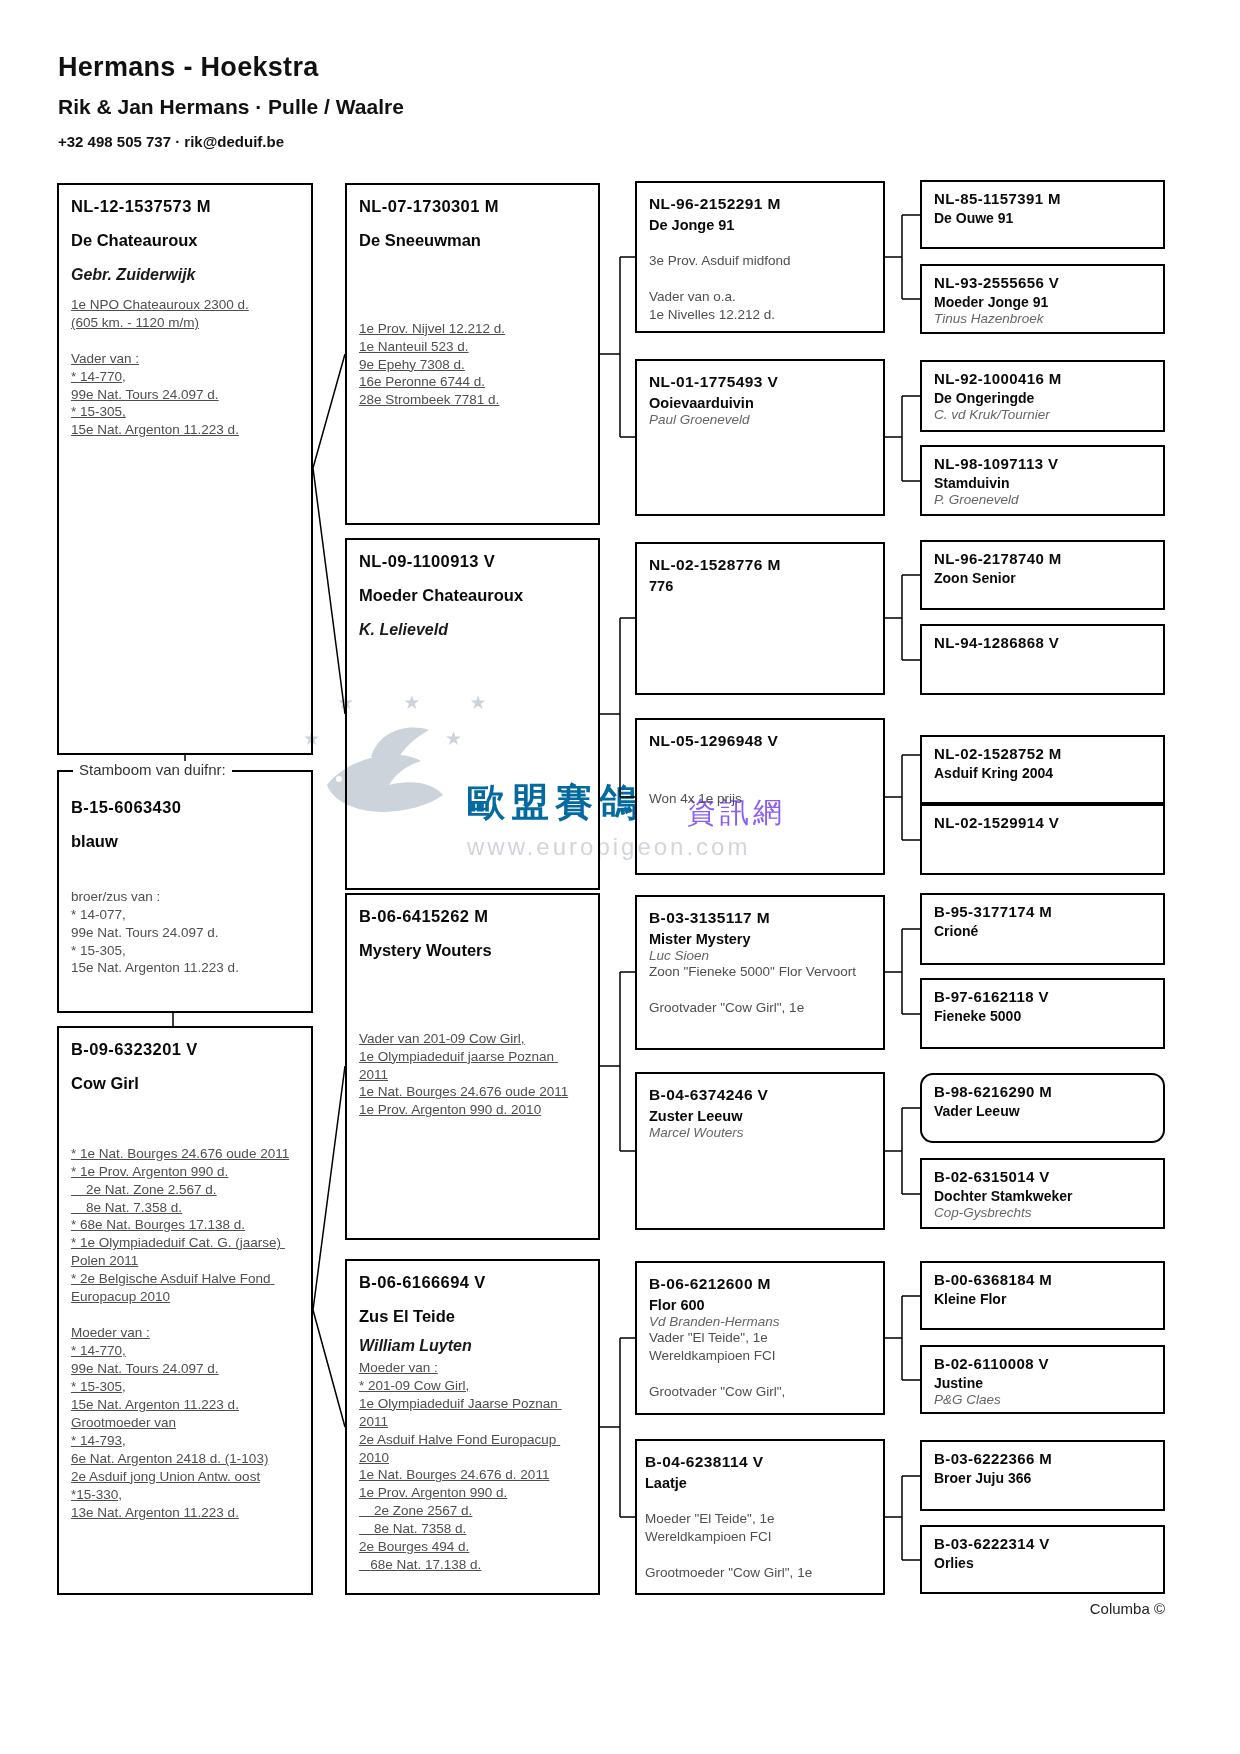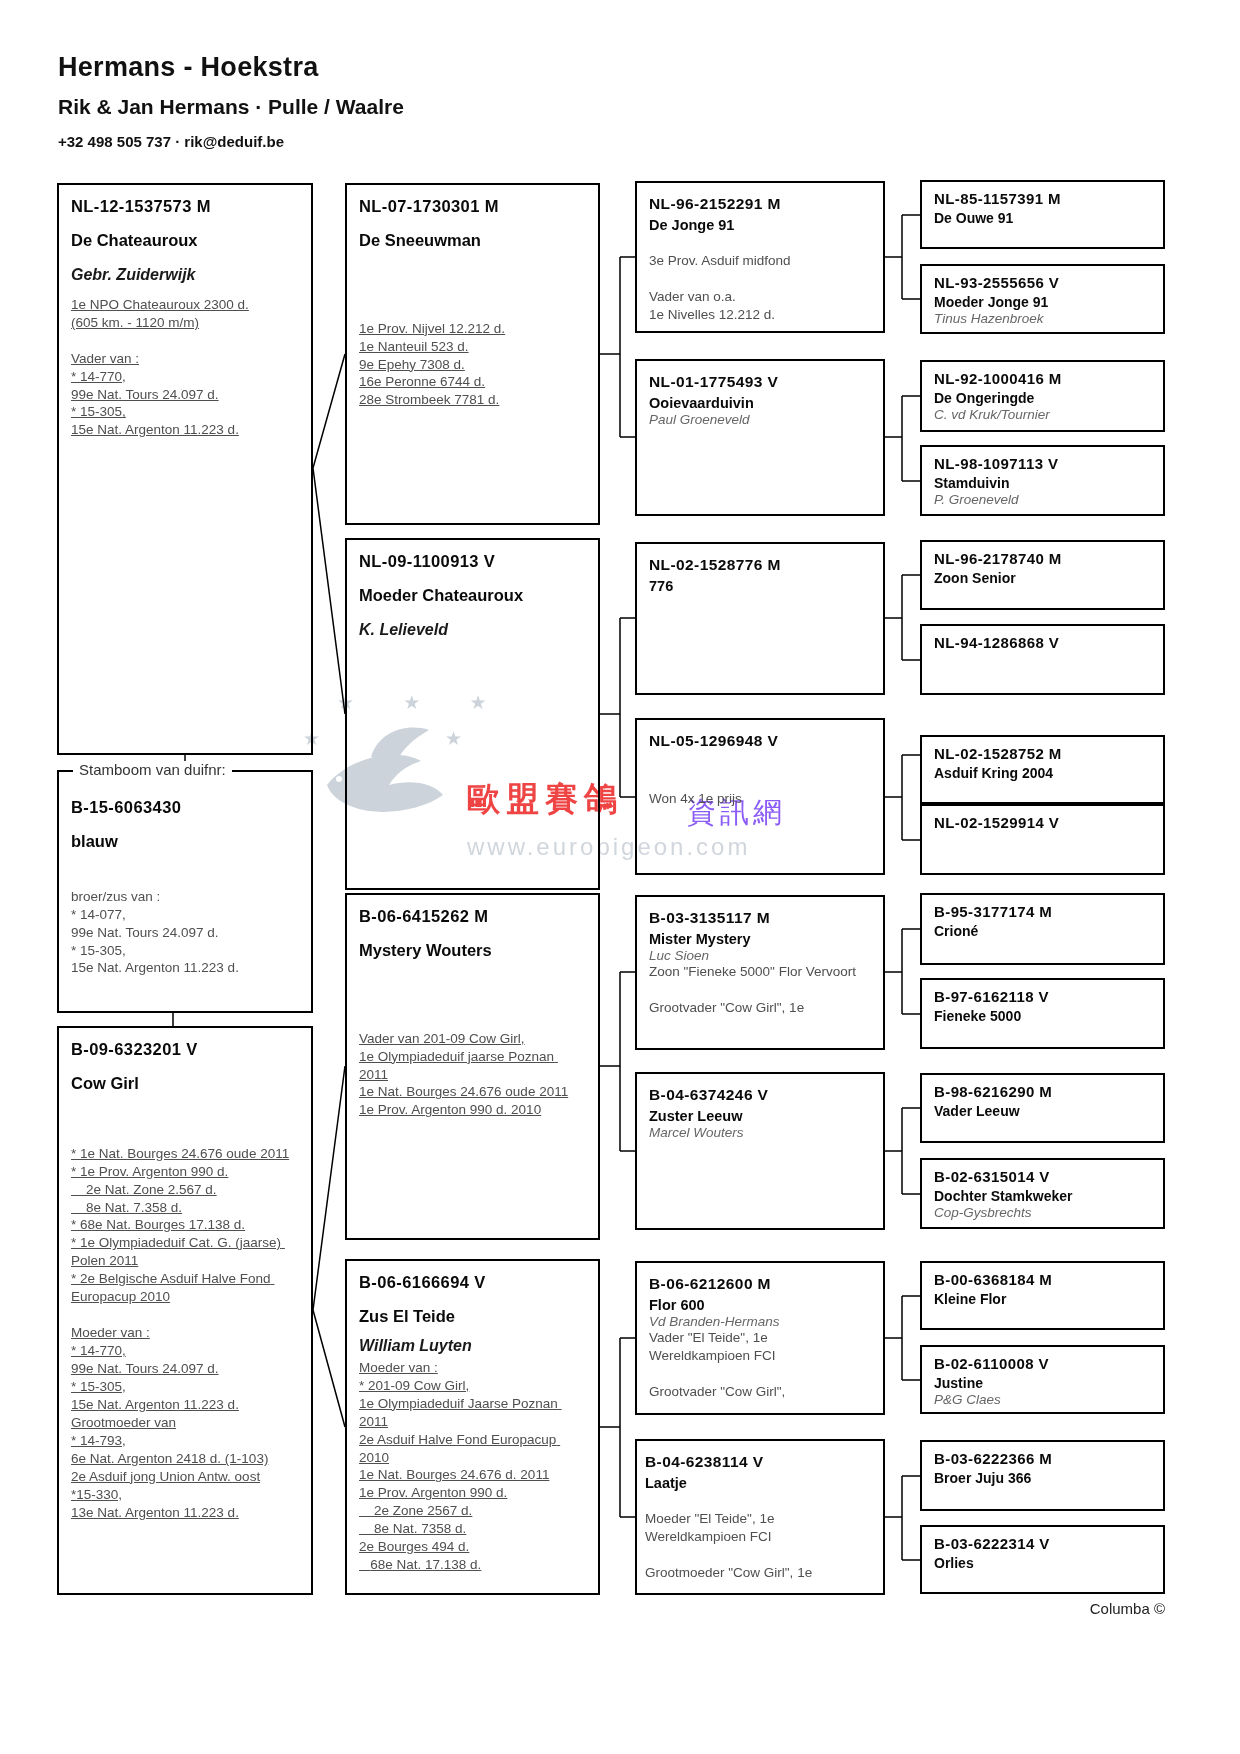--- a/index.html
+++ b/index.html
@@ -8,21 +8,21 @@
     font-family:"Liberation Sans","DejaVu Sans",sans-serif;color:#111;
     overflow:hidden;
   }
   
   .hdr-title{position:absolute;left:58px;top:52px;font-size:27px;font-weight:bold;letter-spacing:.3px;}
   .hdr-sub{position:absolute;left:58px;top:95px;font-size:21px;font-weight:bold;}
   .hdr-contact{position:absolute;left:58px;top:133px;font-size:15px;font-weight:bold;}
   
   .wm{position:absolute;left:295px;top:685px;width:520px;height:220px;z-index:0;color:#ccd3da;}
   .wm-star{position:absolute;font-size:19px;color:#ccd3da;}
-  .wm-cjk-main{position:absolute;left:172px;top:92px;font-size:33px;font-weight:bold;color:#ef4444;letter-spacing:6px;white-space:nowrap;}
+  .wm-cjk-main{position:absolute;left:172px;top:92px;font-size:38px;font-weight:bold;color:#0369a1;letter-spacing:6px;white-space:nowrap;}
   .wm-cjk-sub{position:absolute;left:392px;top:108px;font-size:29px;color:#8b5cf6;letter-spacing:4px;white-space:nowrap;font-family:Liberation Mono, monospace;}
   .wm-url{position:absolute;left:172px;top:148px;font-size:24px;color:#d0d6dc;letter-spacing:3px;white-space:nowrap;}
   
   .lines{position:absolute;left:0;top:0;z-index:1;}
   
   .box{position:absolute;border:2px solid #000;box-sizing:border-box;background:transparent;
        padding:12px 12px;overflow:hidden;z-index:2;}
   .ring{font-weight:bold;font-size:16px;letter-spacing:.4px;line-height:1.15;color:#0a0a0a;}
   .name{font-weight:bold;font-size:15.5px;line-height:1.2;color:#0a0a0a;}
   .fancier{font-style:italic;}
@@ -68,21 +68,21 @@
   #box-g4a{left:920px;top:180px;width:245px;height:69px;}
   #box-g4b{left:920px;top:264px;width:245px;height:70px;}
   #box-g4c{left:920px;top:360px;width:245px;height:72px;}
   #box-g4d{left:920px;top:445px;width:245px;height:71px;}
   #box-g4e{left:920px;top:540px;width:245px;height:70px;}
   #box-g4f{left:920px;top:624px;width:245px;height:71px;}
   #box-g4g{left:920px;top:719px;width:245px;height:69px;margin-top:16px;}
   #box-g4h{left:920px;top:804px;width:245px;height:71px;}
   #box-g4i{left:920px;top:893px;width:245px;height:72px;}
   #box-g4j{left:920px;top:978px;width:245px;height:71px;}
-  #box-g4k{left:920px;top:1073px;width:245px;height:70px;}
+  #box-g4k{left:920px;top:1073px;width:245px;height:70px;border-radius:13px;}
   #box-g4l{left:920px;top:1158px;width:245px;height:71px;}
   #box-g4m{left:920px;top:1261px;width:245px;height:69px;}
   #box-g4n{left:920px;top:1345px;width:245px;height:69px;}
   #box-g4o{left:920px;top:1440px;width:245px;height:71px;}
   #box-g4p{left:920px;top:1525px;width:245px;height:69px;}
 </style>
 </head>
 <body>
 
 <div class="hdr-title">Hermans - Hoekstra</div>

